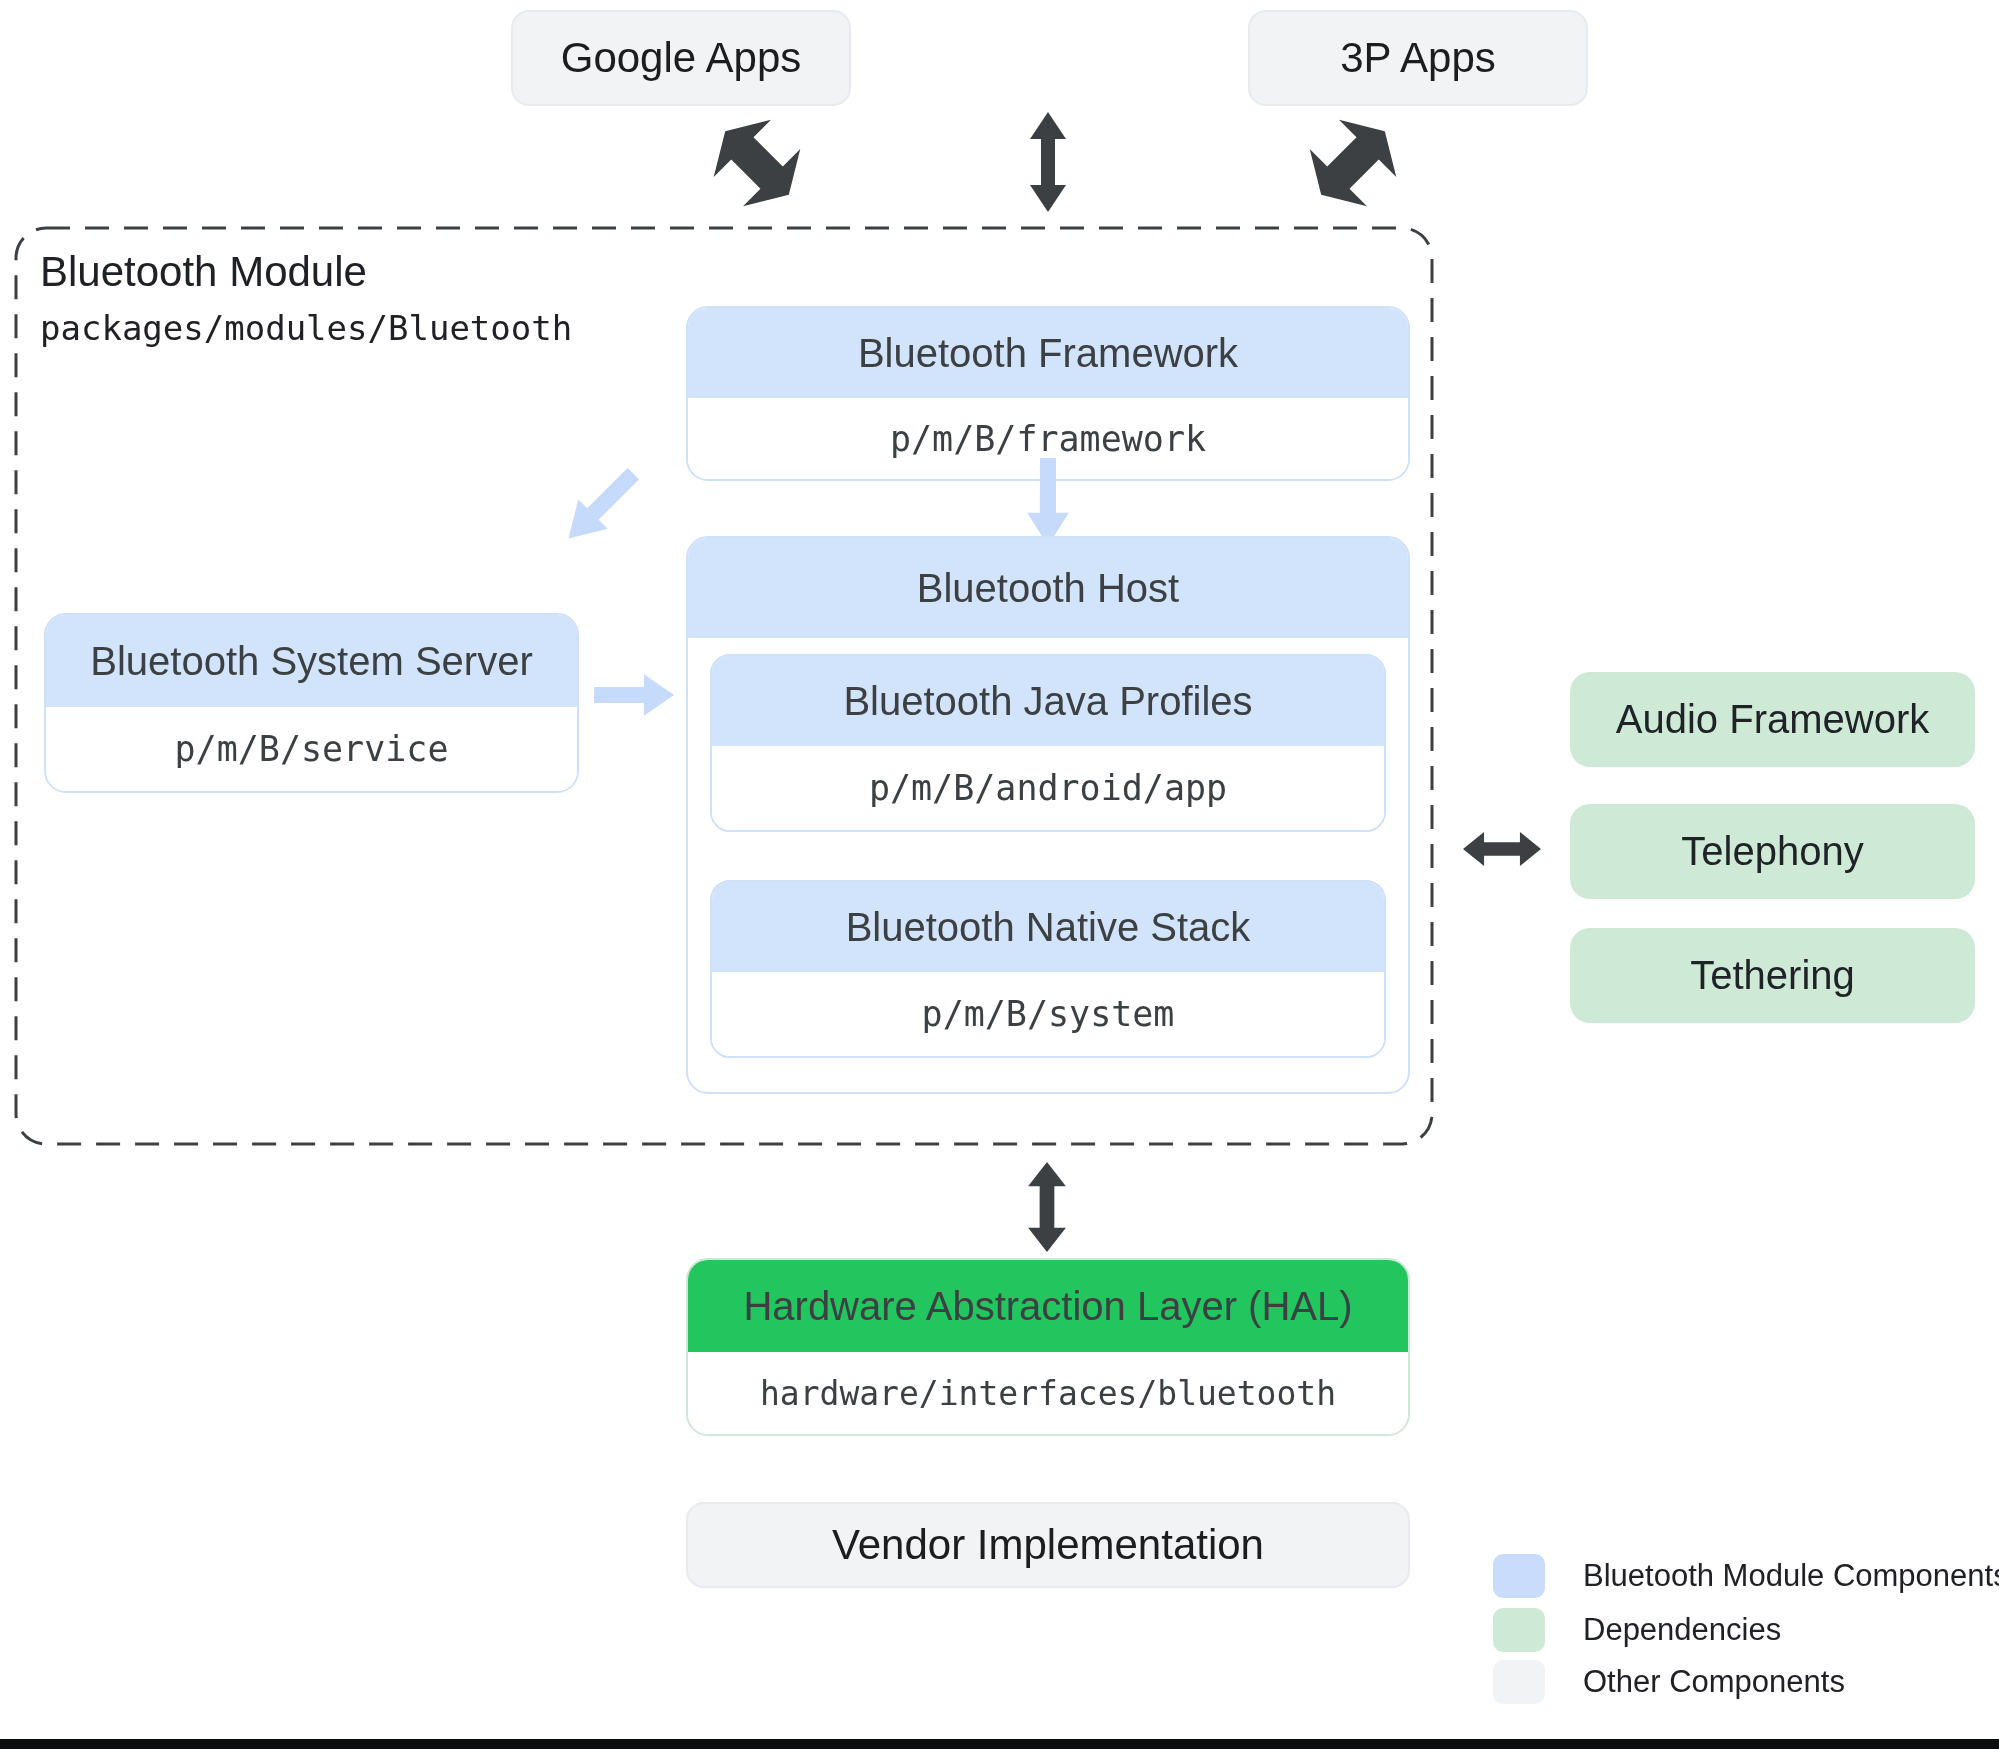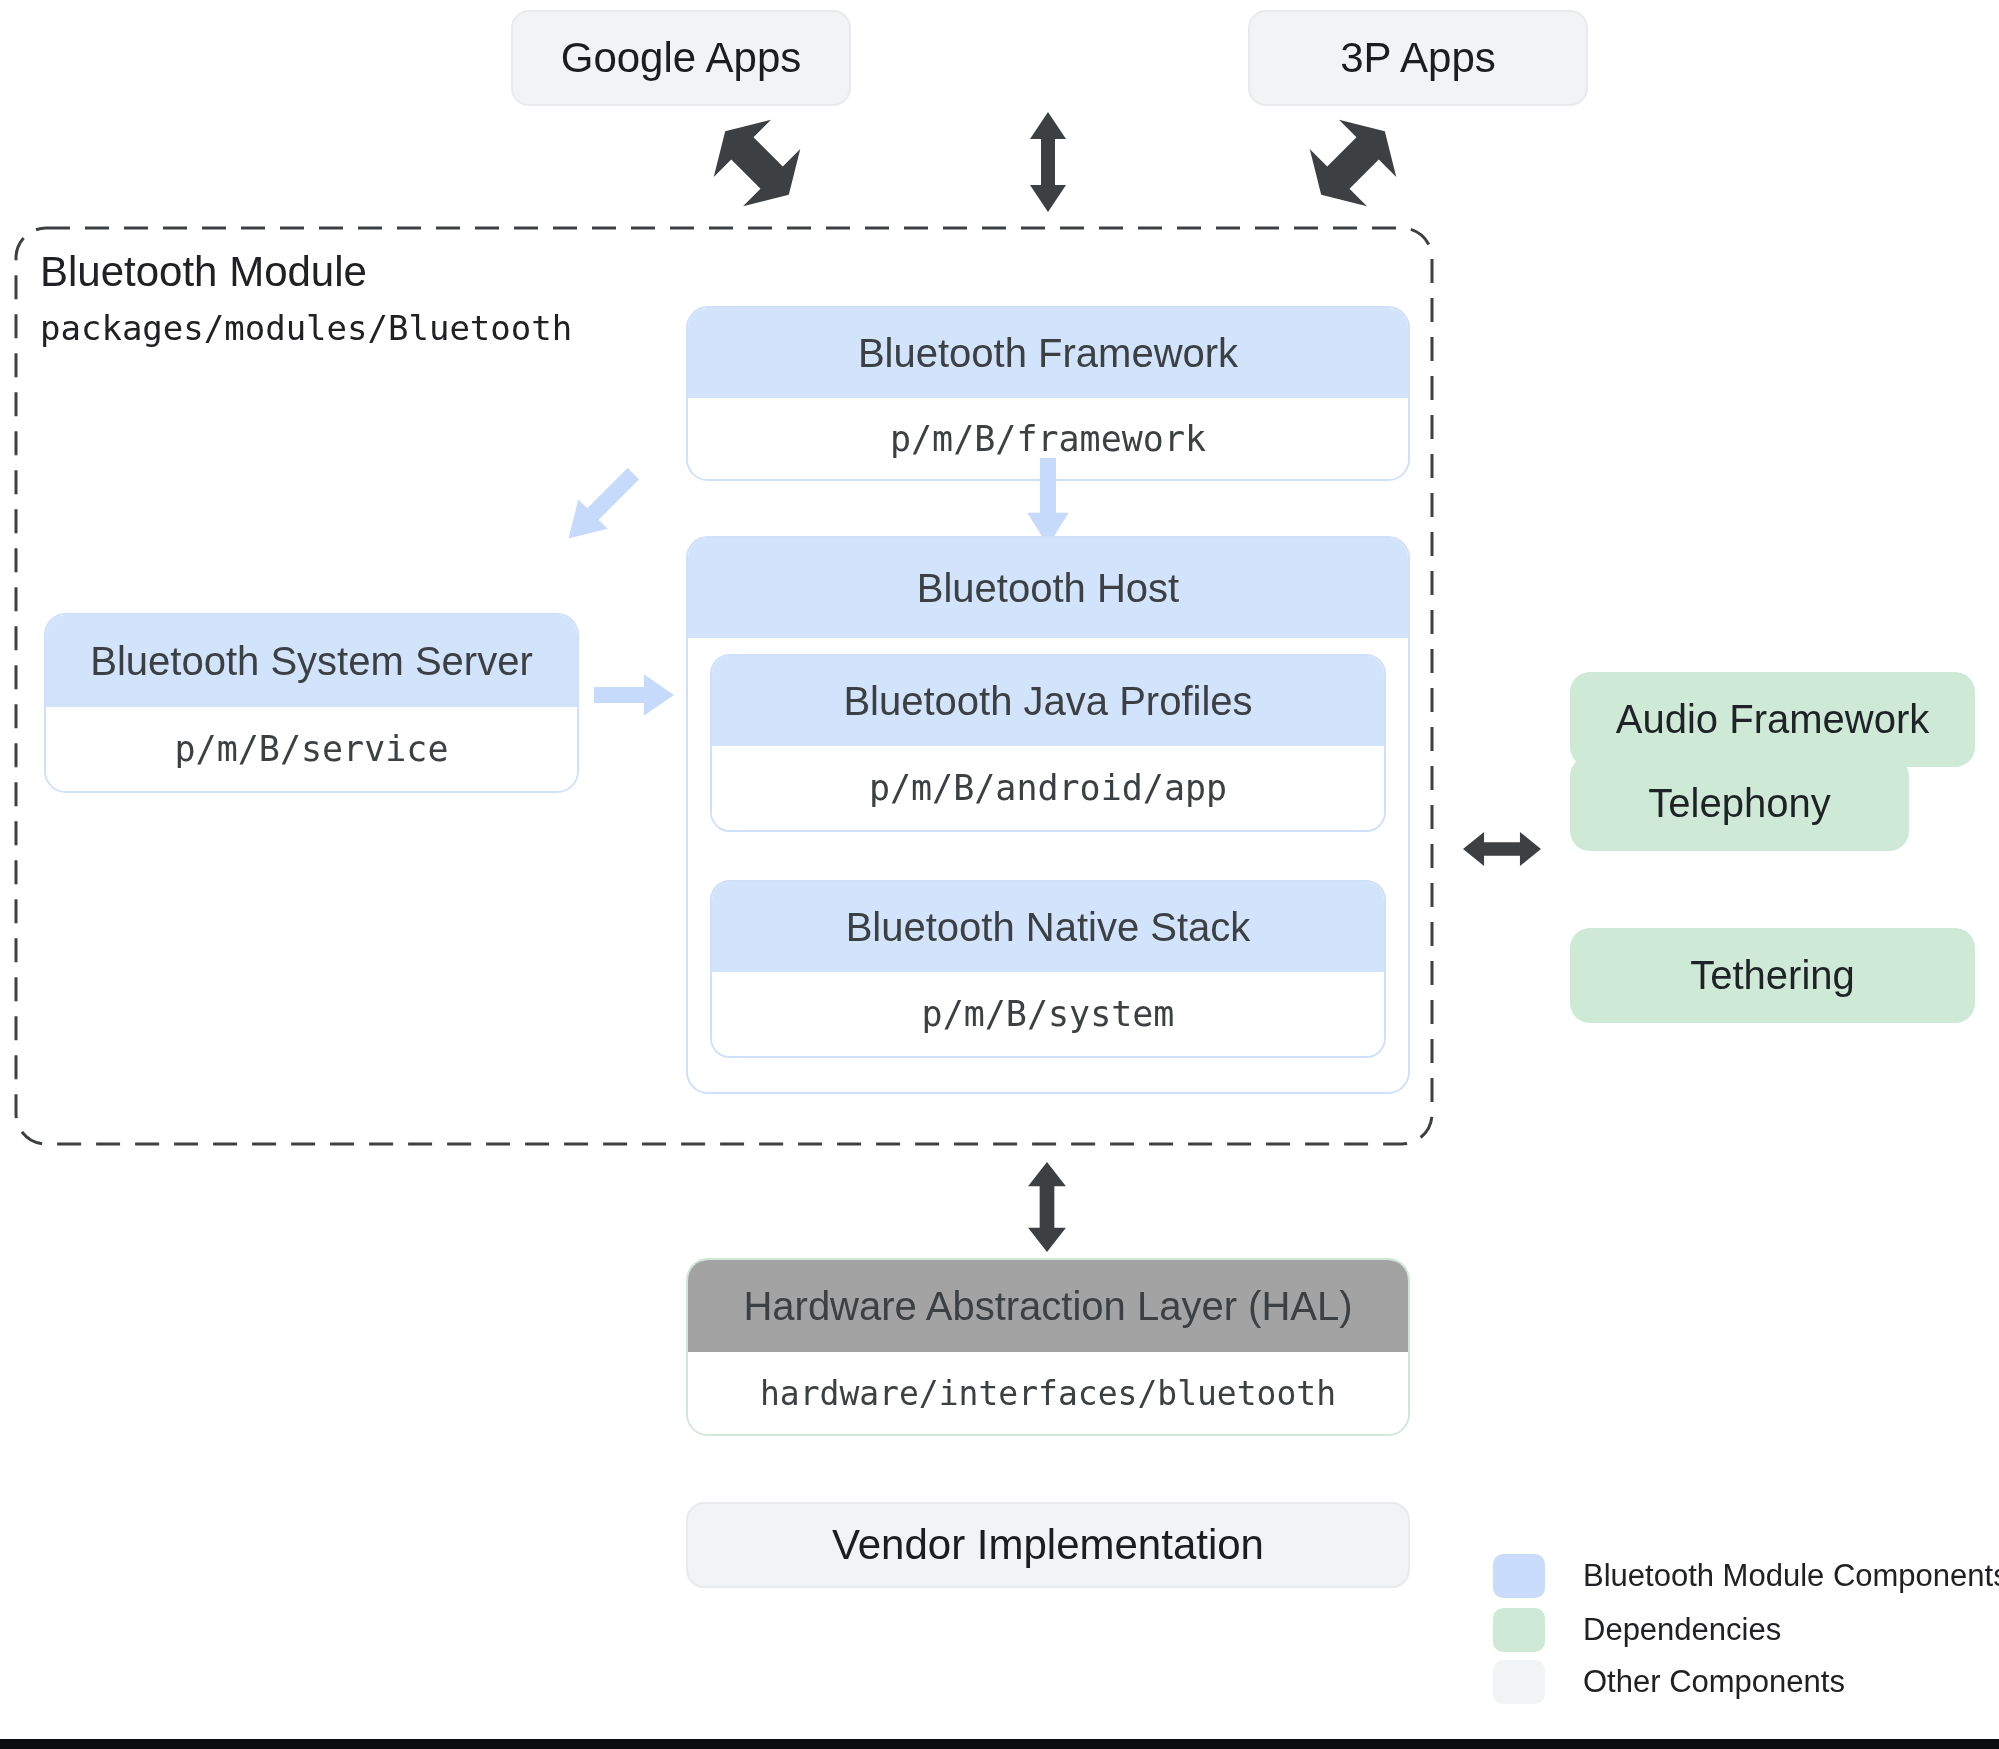--- a/index.html
+++ b/index.html
@@ -21,21 +21,21 @@
     position:absolute;background:#ffffff;border-radius:22px;overflow:hidden;
     box-sizing:border-box;display:flex;flex-direction:column;
   }
   .twobox.blue{border:2px solid #cfe0fb;margin-top:48px;}
   .twobox.green{border:2px solid #cde9d5;}
   .twobox-header{
     display:flex;align-items:center;justify-content:center;
     font-size:40px;color:#3c4043;
   }
   .blue .twobox-header{background:#d2e3fc;}
-  .green .twobox-header{background:#a3a3a3;}
+  .green .twobox-header{background:#22c55e;}
   .twobox-body{
     flex:1;display:flex;align-items:center;justify-content:center;
     font-size:35px;color:#3c4043;background:#ffffff;
   }
 
   
   .hostbox{
     position:absolute;background:#ffffff;border:2px solid #cfe0fb;border-radius:22px;
     box-sizing:border-box;overflow:hidden;display:flex;flex-direction:column;
   }
@@ -149,21 +149,21 @@
 
   <div class="arrow" style="left:1463px;top:830px;width:78px;height:38px;">
     <svg width="78" height="38" viewBox="0 0 100 40" preserveAspectRatio="none">
       <path d="M0 20 L27 2 L27 13 L73 13 L73 2 L100 20 L73 38 L73 27 L27 27 L27 38 Z" fill="#3c4043"></path>
     </svg>
   </div>
 
   <div class="greenbox" style="left:1570px;top:672px;width:405px;height:95px;">
     <span>Audio Framework</span>
   </div>
-  <div class="greenbox" style="left:1570px;top:756px;width:339px;height:95px;">
+  <div class="greenbox" style="left:1570px;top:804px;width:405px;height:95px;">
     <span>Telephony</span>
   </div>
   <div class="greenbox" style="left:1570px;top:928px;width:405px;height:95px;">
     <span>Tethering</span>
   </div>
 
   <div class="arrow" style="left:1026px;top:1162px;width:42px;height:90px;">
     <svg width="42" height="90" viewBox="0 0 40 100" preserveAspectRatio="none">
       <path d="M20 0 L38 27 L27 27 L27 73 L38 73 L20 100 L2 73 L13 73 L13 27 L2 27 Z" fill="#3c4043"></path>
     </svg>

